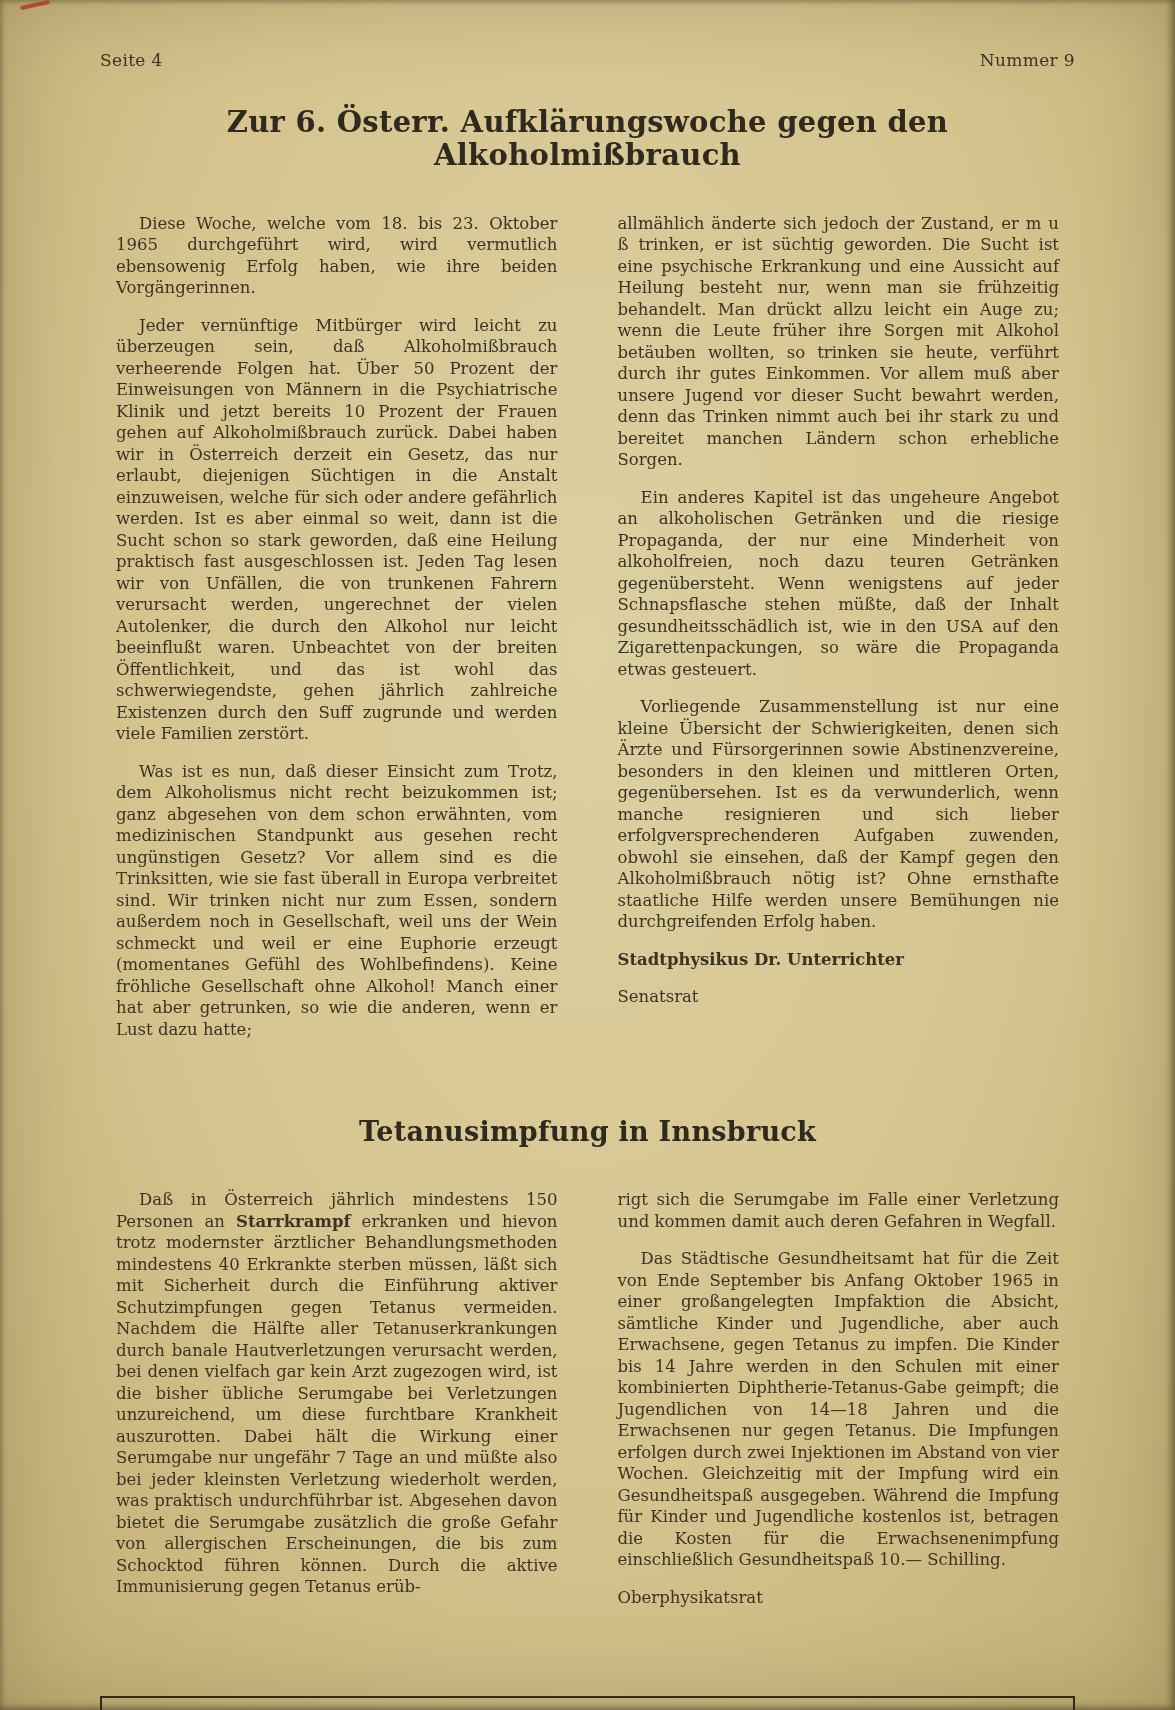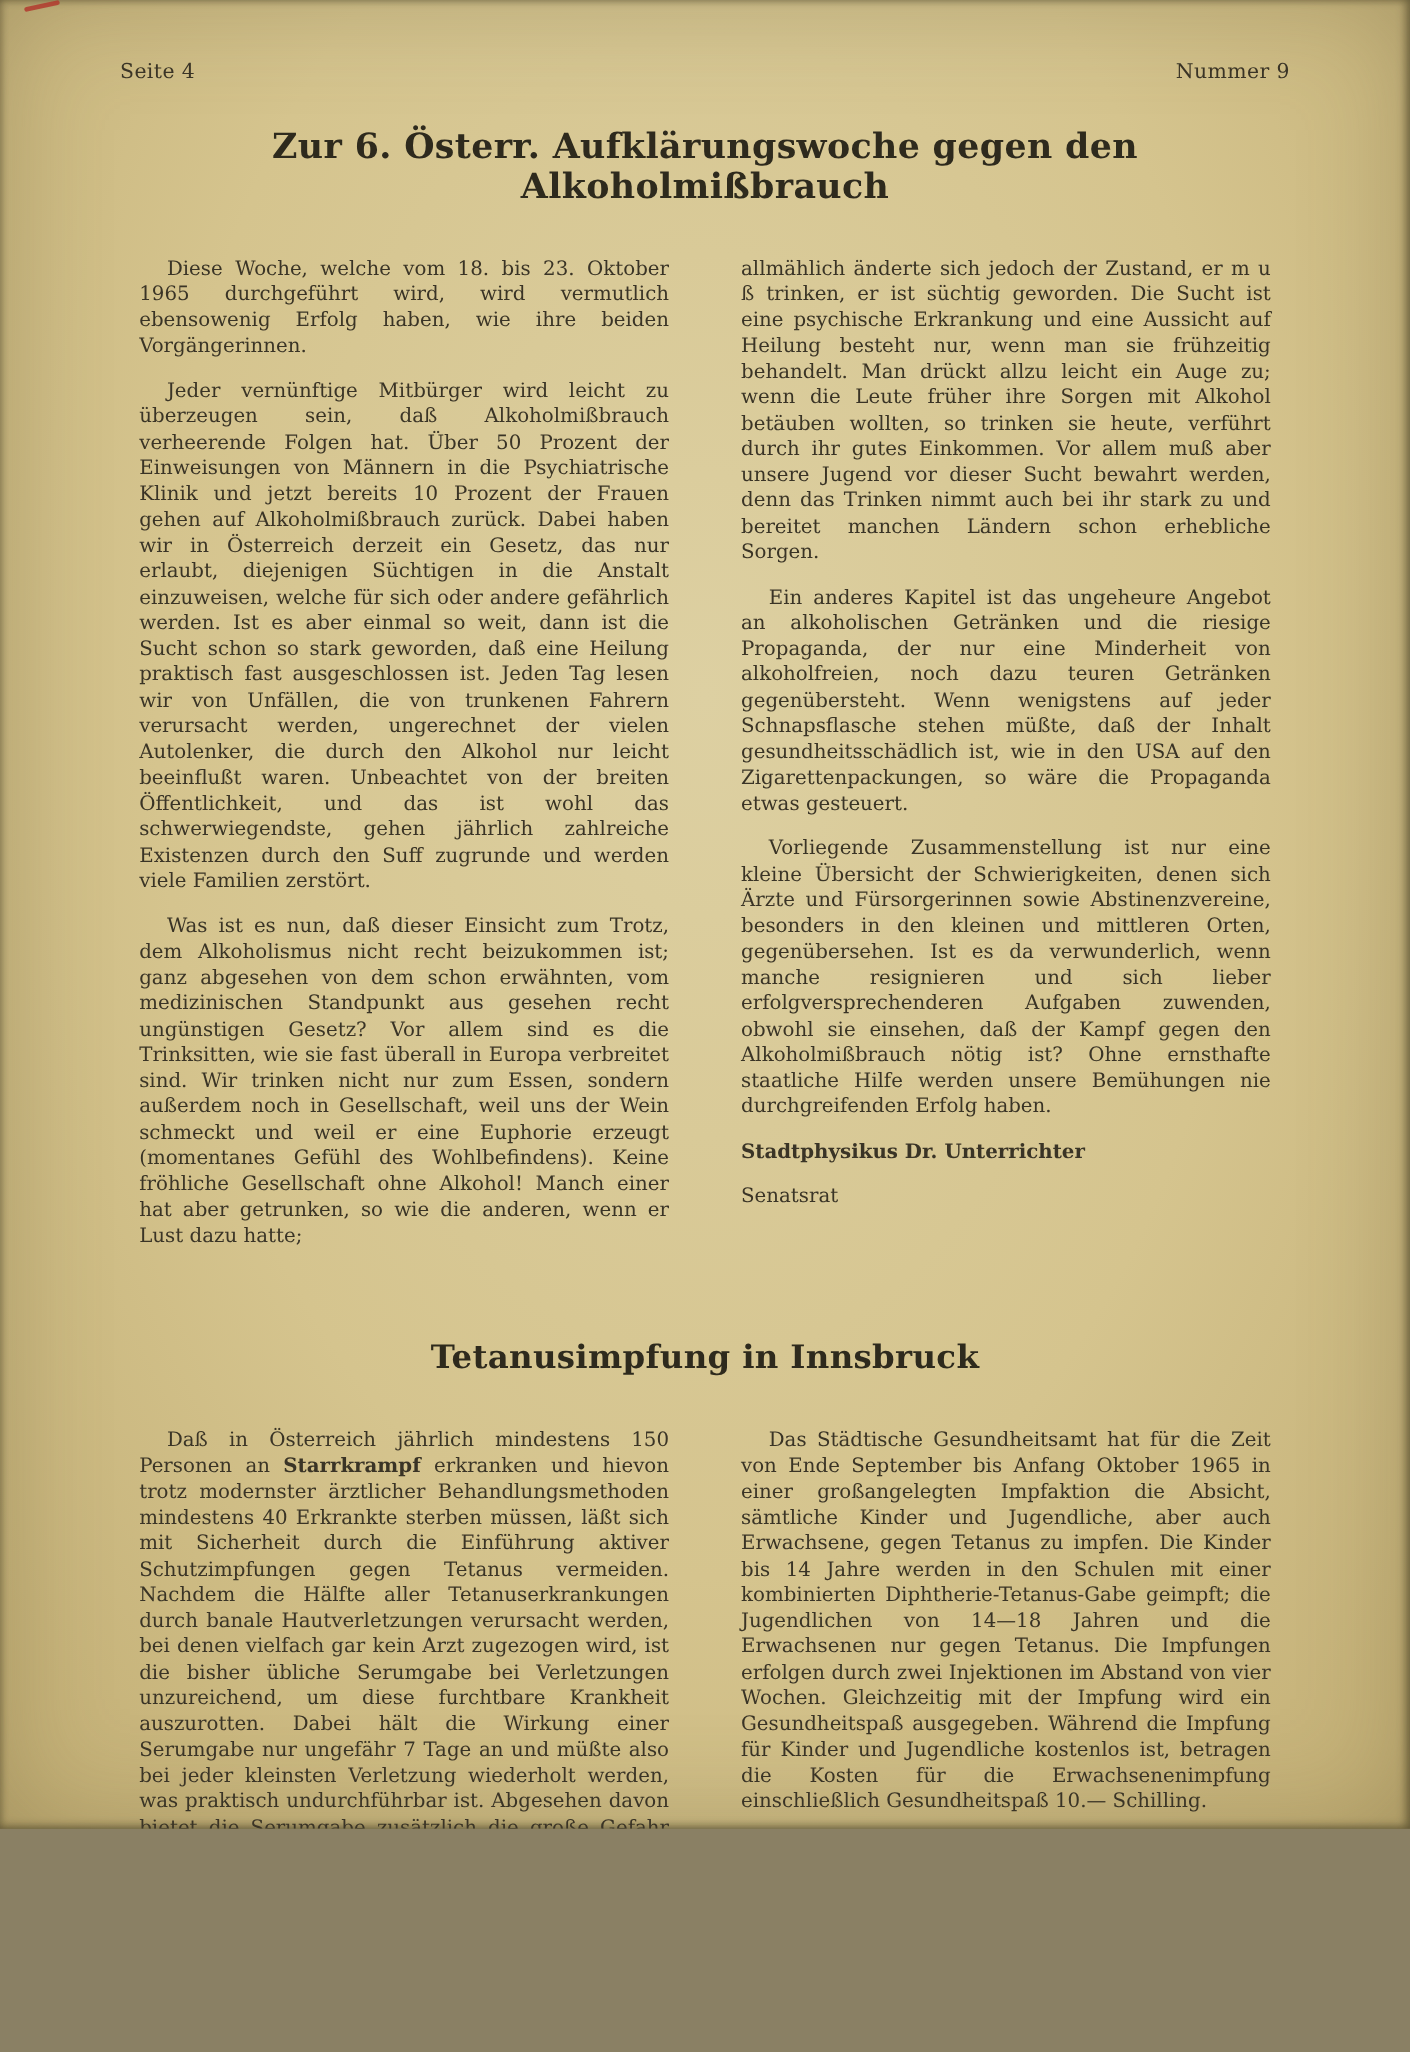--- a/index.html
+++ b/index.html
@@ -1,19 +1,19 @@
 <!DOCTYPE html>
 <html style="--paper: #d5c48e; --paper_light: #ddd0a2; --paper_edge: #c2ae74; --ink: #3a3426; --ink_heading: #2e2a1d; --red_mark: #b23a2e;"><head>
 <meta charset="utf-8">
 <style>
   * { margin:0; padding:0; box-sizing:border-box; }
   html,body { background:#8a8064; }
   .page{
     position:relative;
-    width:1175px; height:1524px;
+    width:1175px; height:1710px;
     margin:0 auto;
     background: radial-gradient(ellipse at 50% 38%, var(--paper_light,#ddd0a2) 0%, var(--paper,#d5c48e) 55%, var(--paper_edge,#c4b178) 100%);
     color: var(--ink,#3a3426);
     font-family:"DejaVu Serif", serif;
     padding:50px 100px 0 100px;
     overflow:hidden;
     box-shadow: inset 0 0 90px rgba(104,90,52,.32),
                 inset -4px 0 7px rgba(52,46,24,.45),
                 inset 0 -3px 7px rgba(52,46,24,.28),
                 inset 2px 0 5px rgba(52,46,24,.20);
@@ -82,20 +82,21 @@
     </div>
   </section>
 
   <section>
     <h1 class="headline second">Tetanusimpfung in Innsbruck</h1>
     <div class="columns">
       <div class="col">
         <p><span>Daß in Österreich jährlich mindestens 150 Personen an </span><b>Starrkrampf</b><span> erkranken und hievon trotz modernster ärztlicher Behandlungsmethoden mindestens 40 Erkrankte sterben müssen, läßt sich mit Sicherheit durch die Einführung aktiver Schutzimpfungen gegen Tetanus vermeiden. Nachdem die Hälfte aller Tetanuserkrankungen durch banale Hautverletzungen verursacht werden, bei denen vielfach gar kein Arzt zugezogen wird, ist die bisher übliche Serumgabe bei Verletzungen unzureichend, um diese furchtbare Krankheit auszurotten. Dabei hält die Wirkung einer Serumgabe nur ungefähr 7 Tage an und müßte also bei jeder kleinsten Verletzung wiederholt werden, was praktisch undurchführbar ist. Abgesehen davon bietet die Serumgabe zusätzlich die große Gefahr von allergischen Erscheinungen, die bis zum Schocktod führen können. Durch die aktive Immunisierung gegen Tetanus erüb-</span></p>
       </div>
       <div class="col">
+        <p class="noindent">rigt sich die Serumgabe im Falle einer Verletzung und kommen damit auch deren Gefahren in Wegfall.</p>
         <p>Das Städtische Gesundheitsamt hat für die Zeit von Ende September bis Anfang Oktober 1965 in einer großangelegten Impfaktion die Absicht, sämtliche Kinder und Jugendliche, aber auch Erwachsene, gegen Tetanus zu impfen. Die Kinder bis 14 Jahre werden in den Schulen mit einer kombinierten Diphtherie-Tetanus-Gabe geimpft; die Jugendlichen von 14—18 Jahren und die Erwachsenen nur gegen Tetanus. Die Impfungen erfolgen durch zwei Injektionen im Abstand von vier Wochen. Gleichzeitig mit der Impfung wird ein Gesundheitspaß ausgegeben. Während die Impfung für Kinder und Jugendliche kostenlos ist, betragen die Kosten für die Erwachsenenimpfung einschließlich Gesundheitspaß 10.— Schilling.</p>
         <p class="sig">Oberphysikatsrat</p>
       </div>
     </div>
   </section>
 
   <div class="banner">Tretet dem Innsbrucker Verschönerungsverein bei!</div>
 </div>
 
 </body></html>

